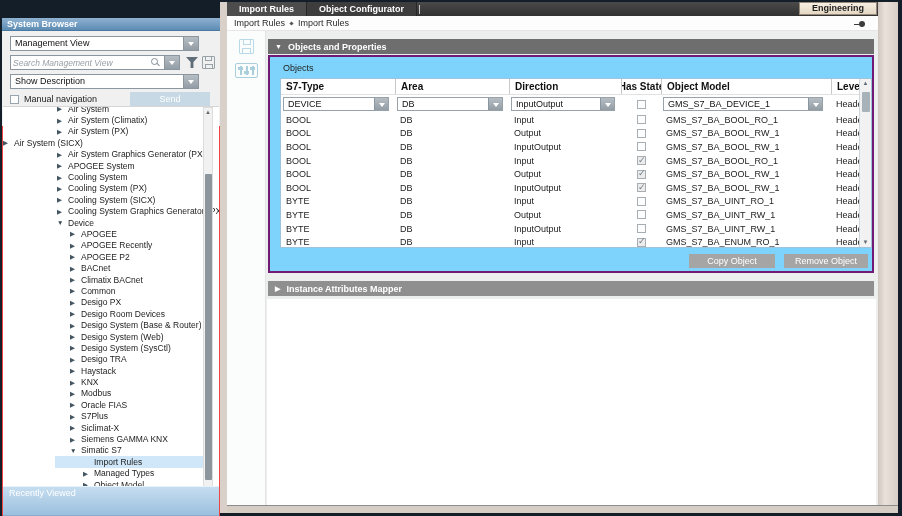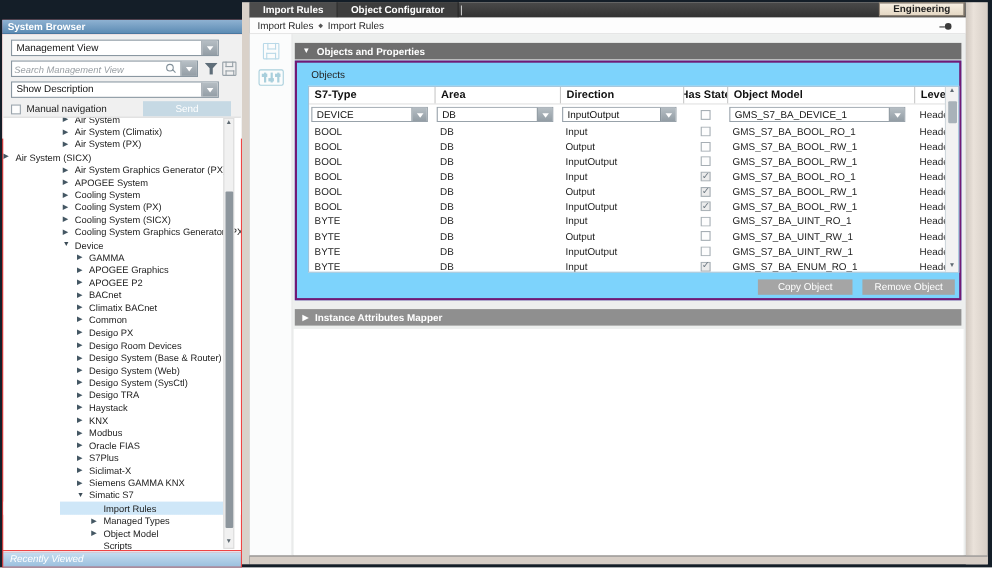--- a/index.html
+++ b/index.html
@@ -39,22 +39,22 @@
   .tree-row { display:flex; align-items:center; height:11.4px; white-space:nowrap; }
   .tree-row.clipped { margin-top:-4px; }
   .tree-row.selected { background:linear-gradient(90deg, #ffffff 52px, #cfe7f8 52px, #cfe7f8 200px, #ffffff 200px); }
   .tree-arrow { width:9px; font-size:6.5px; color:#445763; flex:none; line-height:11px; }
   .tree-arrow.exp { color:#3a4a55; }
   .tree-label { margin-left:2px; font-size:8.5px; color:#1c1c1c; }
   .tree-scroll { position:absolute; right:7px; top:89px; bottom:30px; width:10px; background:#f1f1f1; border:1px solid #dcdcdc; }
   .scroll-arrow { position:absolute; left:0; width:8px; height:9px; text-align:center; font-size:6px; color:#5f6a72; line-height:9px; }
   .tree-thumb { position:absolute; left:0.5px; top:66px; width:7px; height:306px; background:#8d969d; border-radius:1px; }
 
-  .sb-recent { position:absolute; left:1px; right:1px; bottom:14px; height:14px; background:linear-gradient(#c6ddf0,#9bc0de);
-               color:#fff; font-size:9px; line-height:13px; padding-left:6px; border-top:1px solid #e8f2fa;font-style:italic; }
+  .sb-recent { position:absolute; left:1px; right:1px; bottom:14px; height:29px; background:linear-gradient(#c6ddf0,#9bc0de);
+               color:#fff; font-size:9px; line-height:13px; padding-left:6px; border-top:1px solid #e8f2fa; }
   .sb-bottom { position:absolute; left:1px; right:1px; bottom:0; height:14px; background:linear-gradient(#6d9cc2,#376894);
                color:#fff; font-size:9px; line-height:14px; padding-left:6px; border-top:1px solid #89aecb; }
 
   
   .splitter { position:absolute; left:220px; top:2px; width:7px; height:511px; background:#d9d1c9; }
   .right-strip { position:absolute; left:878px; top:2px; width:20px; height:511px;
                  background:linear-gradient(90deg,#cfc7bf,#eae2da 35%,#d6cec6); }
   .bottom-strip { position:absolute; left:227px; top:505px; width:671px; height:8px; background:#d6cdc5; border-top:1px solid #8c8c8c; }
 
   
@@ -183,25 +183,25 @@
         <div class="tree-row" style="padding-left: 54px;">
           <div class="tree-arrow">▶</div>
           <div class="tree-label">Cooling System Graphics Generator (PX)</div>
         </div>
         <div class="tree-row" style="padding-left: 54px;">
           <div class="tree-arrow exp">▼</div>
           <div class="tree-label">Device</div>
         </div>
         <div class="tree-row" style="padding-left: 67px;">
           <div class="tree-arrow">▶</div>
-          <div class="tree-label">GAMMA</div>
-        </div>
-        <div class="tree-row" style="padding-left: 67px;">
-          <div class="tree-arrow">▶</div>
-          <div class="tree-label">APOGEE Graphics</div>
+          <div class="tree-label">APOGEE</div>
+        </div>
+        <div class="tree-row" style="padding-left: 67px;">
+          <div class="tree-arrow">▶</div>
+          <div class="tree-label">APOGEE Recently</div>
         </div>
         <div class="tree-row" style="padding-left: 67px;">
           <div class="tree-arrow">▶</div>
           <div class="tree-label">APOGEE P2</div>
         </div>
         <div class="tree-row" style="padding-left: 67px;">
           <div class="tree-arrow">▶</div>
           <div class="tree-label">BACnet</div>
         </div>
         <div class="tree-row" style="padding-left: 67px;">

